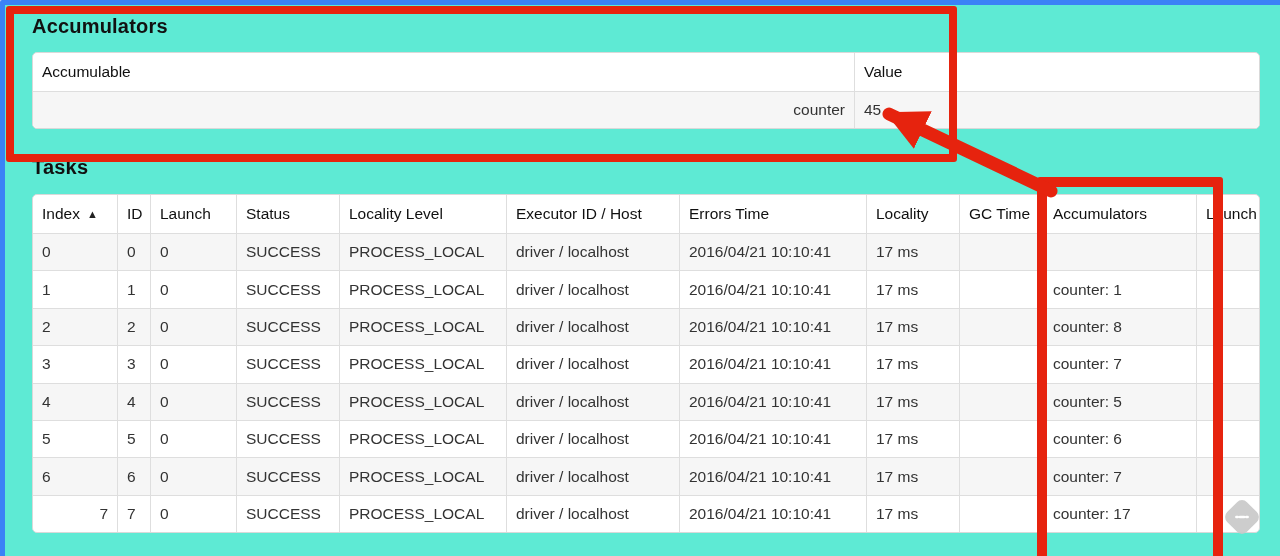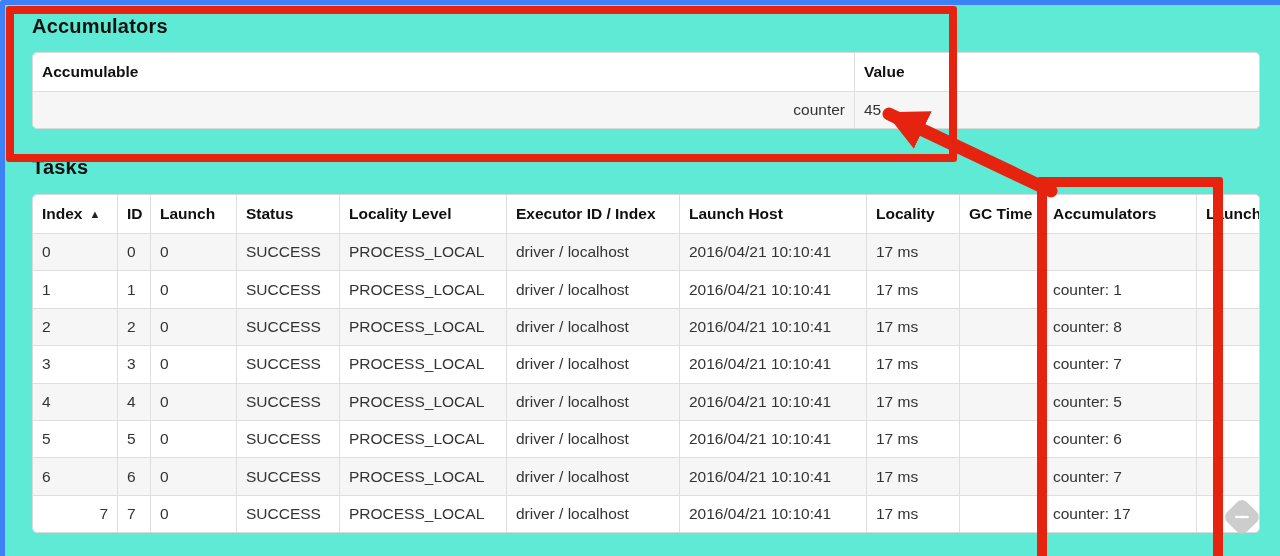--- a/index.html
+++ b/index.html
@@ -35,21 +35,21 @@
   .ui-table th,.ui-table td{
     box-sizing:border-box;
     padding:0 9px;
     height:37.4px;
     border-top:1px solid #dedede;
     border-left:1px solid #dedede;
     text-align:left;vertical-align:middle;
     white-space:nowrap;overflow:hidden;
     font-weight:normal;color:#333;
   }
-  .ui-table th{font-weight:bold;color:#101010;height:38px;}
+  .ui-table th{font-weight:normal;color:#101010;height:38px;}
   .ui-table th:first-child,.ui-table td:first-child{border-left:none;}
   .ui-table thead tr th{border-top:none;}
   .ui-table thead th:first-child{border-top-left-radius:5px;}
   .ui-table thead th:last-child{border-top-right-radius:5px;}
   .ui-table tbody tr:last-child td:first-child{border-bottom-left-radius:5px;text-align:right;}
   .ui-table tbody tr:last-child td:last-child{border-bottom-right-radius:5px;margin-left:28px;}
   .ui-table tbody tr:nth-child(odd) td{background:#f6f6f6;}
 
   
   .a-c0{width:821px}.a-c1{width:405px}
@@ -124,22 +124,22 @@
     </colgroup>
     <thead>
       <tr>
         <th>
           <span>Index</span><span class="sort-caret">▲</span>
         </th>
         <th>ID</th>
         <th>Launch</th>
         <th>Status</th>
         <th>Locality Level</th>
-        <th>Executor ID / Index</th>
-        <th>Launch Host</th>
+        <th>Executor ID / Host</th>
+        <th>Errors Time</th>
         <th>Locality</th>
         <th>GC Time</th>
         <th>Accumulators</th>
         <th>Launch</th>
       </tr>
     </thead>
     <tbody id="tasks-body">
         <tr>
           <td>0</td>
           <td>0</td>

